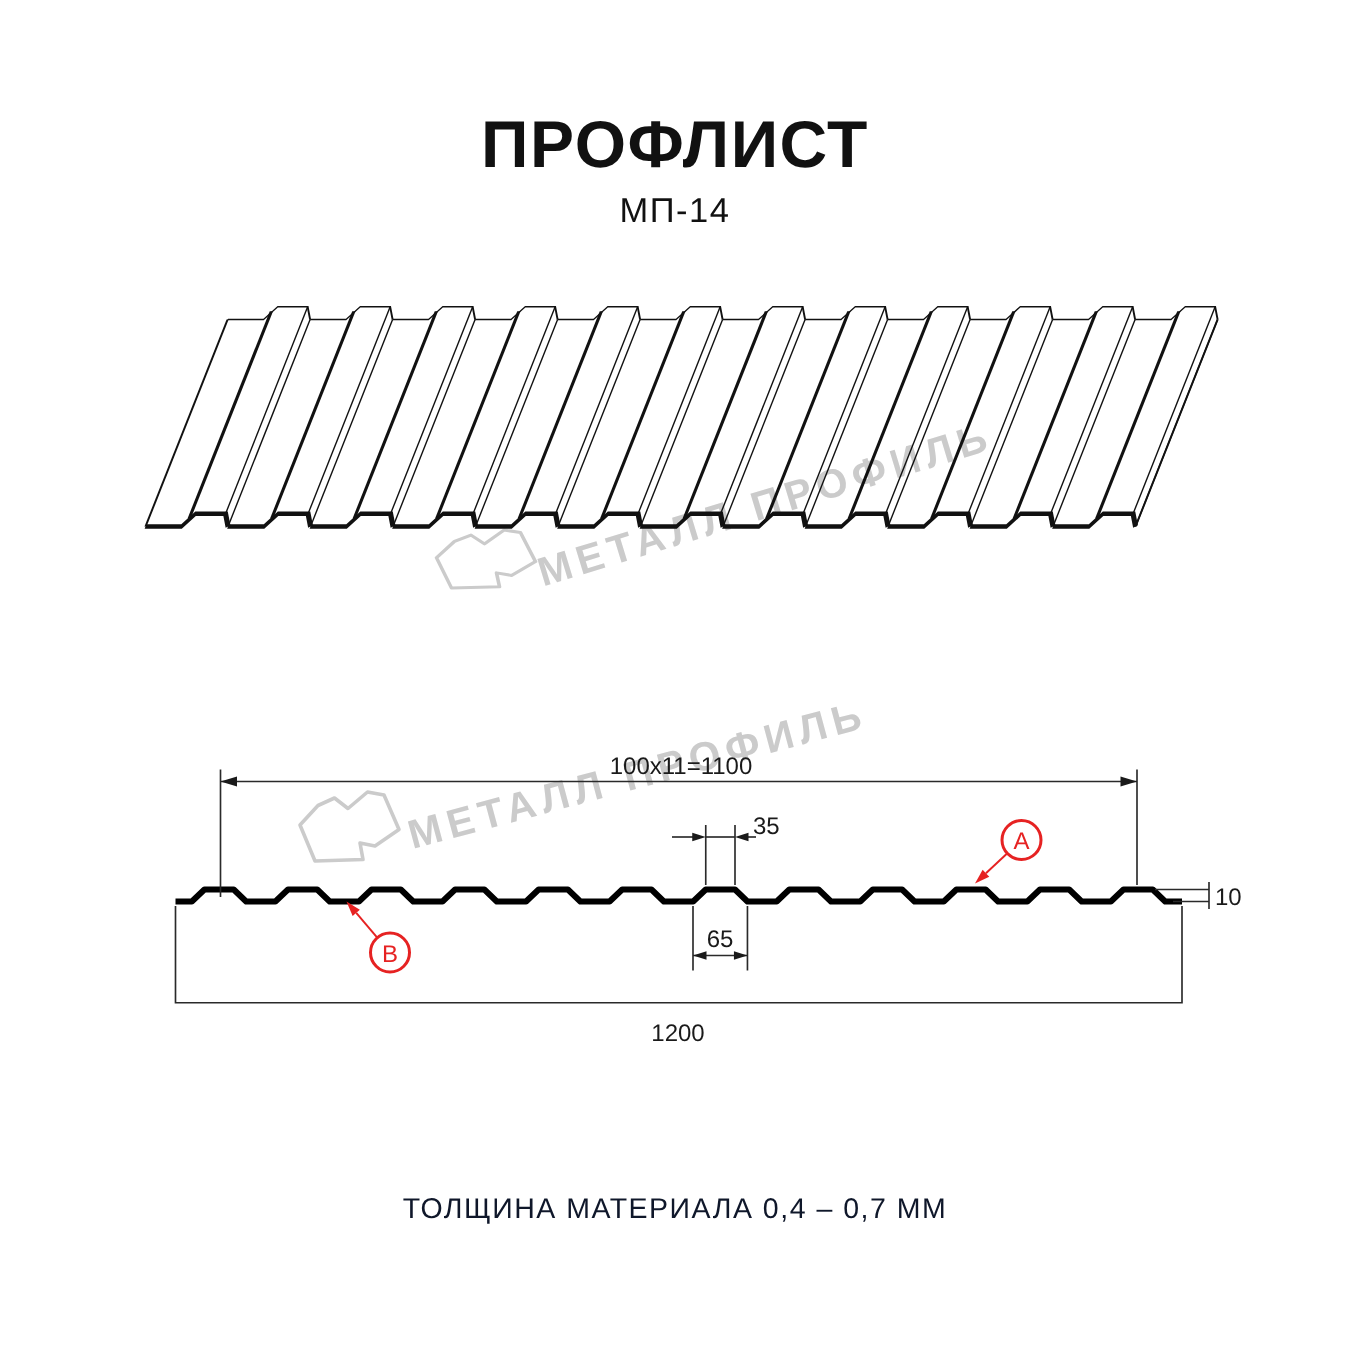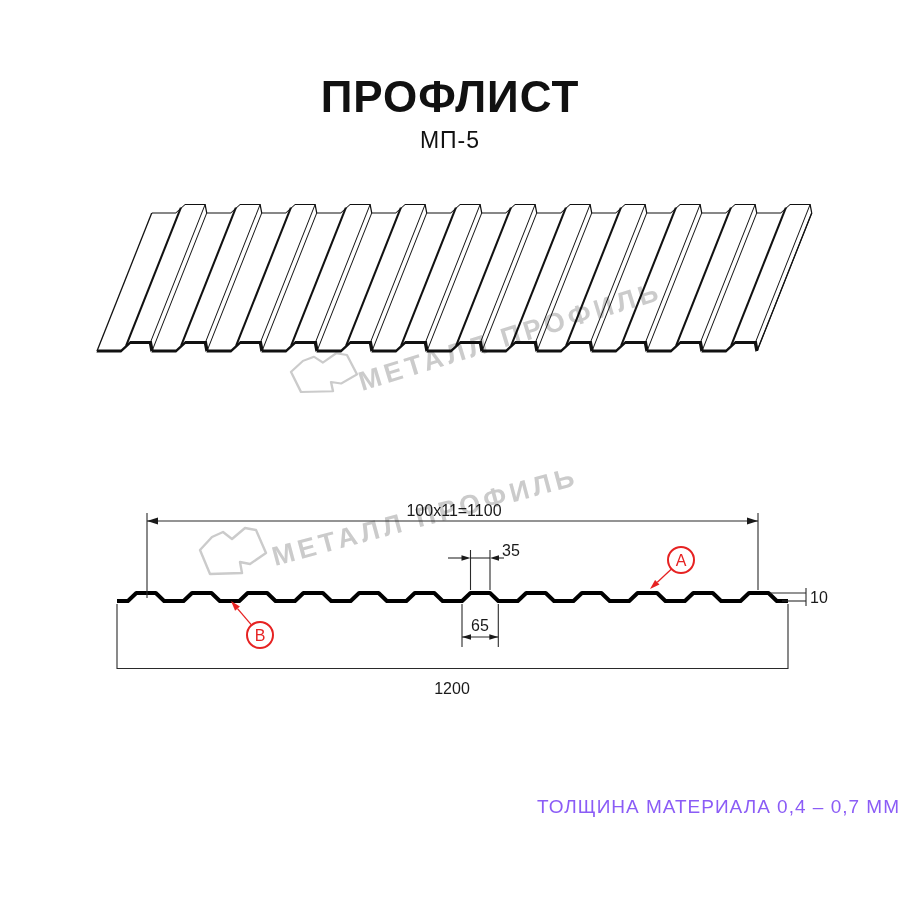--- a/index.html
+++ b/index.html
@@ -2,35 +2,35 @@
 <html><head>
 <meta charset="utf-8">
 <style>
   html,body{margin:0;padding:0;background:#fff;}
   .page{position:relative;width:900px;height:900px;background:#ffffff;overflow:hidden;
         font-family:"Liberation Sans","DejaVu Sans",sans-serif;padding-left:13px;}
   .title{position:absolute;top:72px;left:0;width:900px;text-align:center;
          font-size:44px;font-weight:800;letter-spacing:1px;color:#111;}
   .subtitle{position:absolute;top:127px;left:0;width:900px;text-align:center;
          font-size:23px;font-weight:500;letter-spacing:1px;color:#111;}
-  .caption{position:absolute;top:796px;left:0;width:900px;text-align:right;
-         font-size:19px;font-weight:500;letter-spacing:1px;color:#8b5cf6;}
+  .caption{position:absolute;top:796px;left:0;width:900px;text-align:center;
+         font-size:19px;font-weight:500;letter-spacing:1px;color:#0f172a;}
   svg{position:absolute;left:0;top:0;}
   svg text{font-family:"Liberation Sans","DejaVu Sans",sans-serif;}
   .dimtxt{font-size:16px;fill:#1a1a1a;}
   .wmtxt{font-size:27px;font-weight:700;letter-spacing:4px;fill:#cbcbcb;}
   .lbltxt{font-size:16px;fill:#e62222;}
 </style>
 </head>
 <body>
 
 <div class="page">
 
   <div class="title">ПРОФЛИСТ</div>
-  <div class="subtitle">МП-5</div>
+  <div class="subtitle">МП-14</div>
 
   <svg width="900" height="900" viewBox="0 0 900 900">
     <defs>
 
       <path id="mlogo" d="M2,26 L14,13 L25,8 L34,15 L47,4 L58,6 L68,29 L52,40 L42,38 L44,49 L12,50 Z" fill="none" stroke="#cbcbcb" stroke-width="2.4" stroke-linejoin="round"></path>
 
       <g id="rib" stroke="#111" fill="none">
         <path d="M0,351 H24 L30,342.5 H50 L55,351" stroke-width="3"></path>
         <path d="M0,213 H24 L30,204.5 H50 L55,213" stroke-width="1.1"></path>
         <line x1="27" y1="345.5" x2="27" y2="207.5" stroke-width="2.2"></line>

